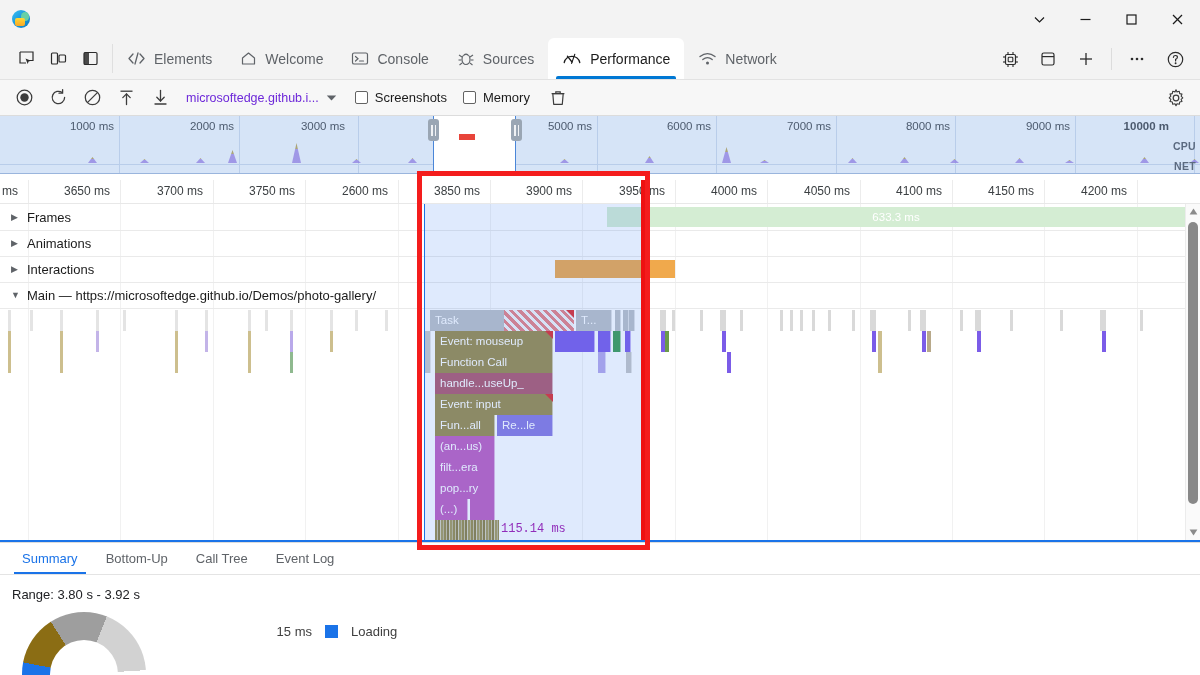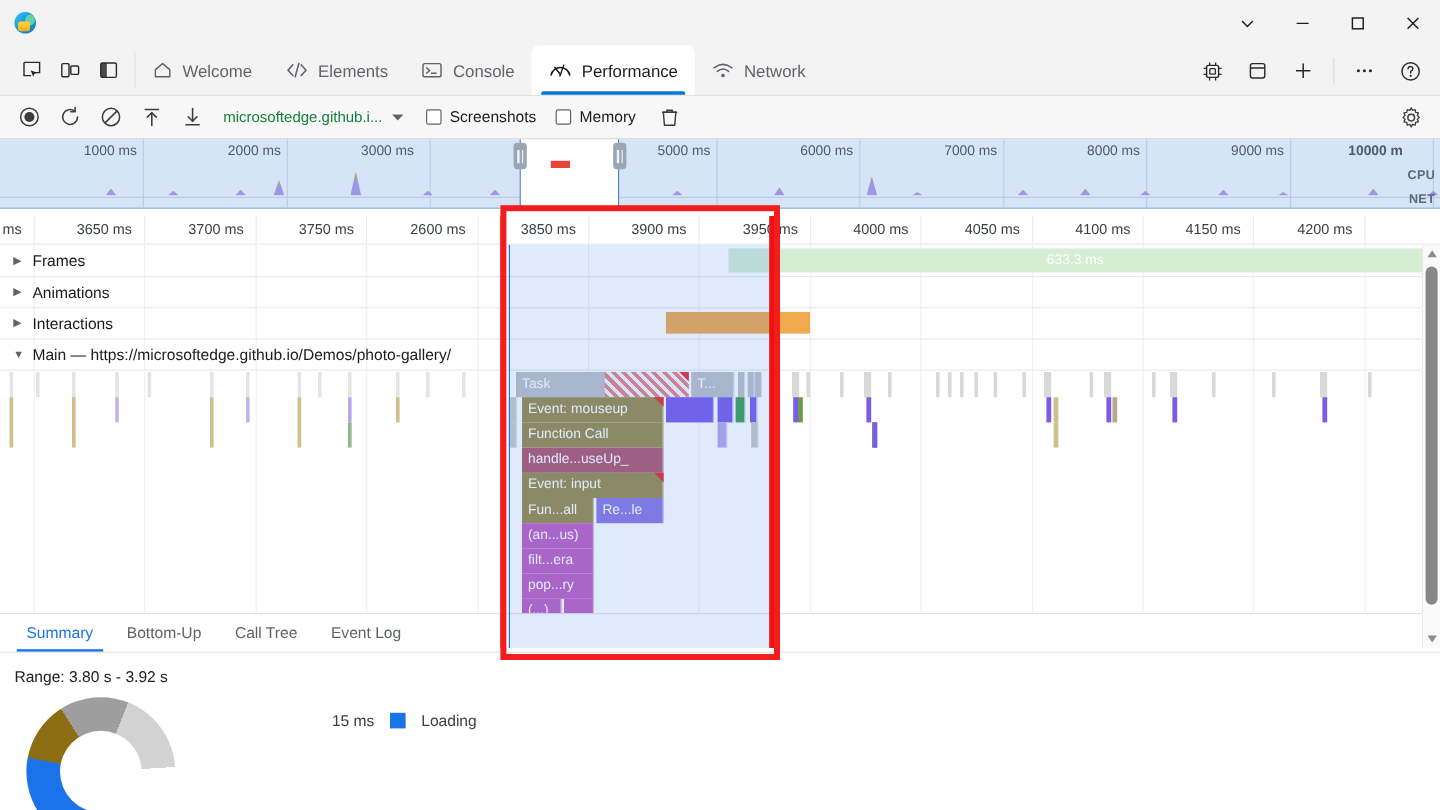--- a/index.html
+++ b/index.html
@@ -93,21 +93,21 @@
   .perf-toolbar {
     height: 36px; background:#f7f7f7; display:flex; align-items:center;
     border-bottom:1px solid #dcdcdc; position:relative; gap:2px;
     padding-left: 8px;
   }
   .tb-btn {
     width:32px; height:28px; display:flex; align-items:center;
     justify-content:center; color:#3c3c3c; border-radius:4px;
   }
   .tb-url {
-    font-size:12.5px; color:#15803d; margin-left:8px;
+    font-size:12.5px; color:#6d28d9; margin-left:8px;
     max-width: 180px; overflow:hidden; white-space:nowrap;
   }
   .tb-caret {
     width:22px; height:26px; display:flex; align-items:center;
     justify-content:center; color:#5f6368; font-size:9px;
   }
   .tb-check {
     display:flex; align-items:center; gap:7px; font-size:13px;
     color:#1b1b1b; margin-left:6px; padding:2px 4px;
   }
@@ -220,21 +220,21 @@
     position:absolute; left:0; right:0; height:15px;
     display:flex; align-items:center; justify-content:center; color:#8b8b8b;
   }
   .vs-thumb {
     position:absolute; left:2px; right:2px; top:18px; height:282px;
     background:#888; border-radius:6px;
   }
 
   
   .drawer {
-    position:absolute; left:0; right:0; bottom:0; height:164px;
+    position:absolute; left:0; right:0; bottom:0; height:133px;
     background:#fff; border-top:1px solid #dcdcdc;
   }
   .drawer-tabs {
     height:32px; display:flex; align-items:stretch; padding-left:8px;
     border-bottom:1px solid #e4e4e4; background:#fff;
   }
   .dtab {
     display:flex; align-items:center; padding:0 14px; font-size:13px;
     color:#5f6368; position:relative; white-space:nowrap;
   }
@@ -305,47 +305,62 @@
     </div>
     <div class="dock-btn">
       <svg width="17" height="17" viewBox="0 0 17 17">
           <rect x="2" y="2.5" width="13" height="12" rx="1.3" stroke="currentColor" stroke-width="1.2" fill="none"></rect>
           <rect x="2" y="2.5" width="5" height="12" fill="currentColor" opacity=".85"></rect>
         </svg>
     </div>
   </div>
 
   <div class="tabs">
-    <div class="tab">
-      <span class="ticon">
-        <svg width="17" height="17" viewBox="0 0 17 17">
-            <path d="M2.5 8 L8.5 3 L14.5 8 V14 H2.5 Z" stroke="currentColor" stroke-width="1.2" fill="none" stroke-linejoin="round"></path>
-          </svg>
-      </span>
-      <span>Welcome</span>
-    </div>
     <div class="tab">
       <span class="ticon">
         <svg width="19" height="17" viewBox="0 0 19 17">
             <path d="M6 4 L2 8.5 L6 13" stroke="currentColor" stroke-width="1.3" fill="none" stroke-linecap="round" stroke-linejoin="round"></path>
             <path d="M13 4 L17 8.5 L13 13" stroke="currentColor" stroke-width="1.3" fill="none" stroke-linecap="round" stroke-linejoin="round"></path>
             <line x1="11" y1="3" x2="8" y2="14" stroke="currentColor" stroke-width="1.3" stroke-linecap="round"></line>
           </svg>
       </span>
       <span>Elements</span>
     </div>
     <div class="tab">
       <span class="ticon">
+        <svg width="17" height="17" viewBox="0 0 17 17">
+            <path d="M2.5 8 L8.5 3 L14.5 8 V14 H2.5 Z" stroke="currentColor" stroke-width="1.2" fill="none" stroke-linejoin="round"></path>
+          </svg>
+      </span>
+      <span>Welcome</span>
+    </div>
+    <div class="tab">
+      <span class="ticon">
         <svg width="18" height="17" viewBox="0 0 18 17">
             <rect x="1.5" y="3" width="15" height="11" rx="1.6" stroke="currentColor" stroke-width="1.2" fill="none"></rect>
             <path d="M4.5 6.5 L7 8.7 L4.5 11" stroke="currentColor" stroke-width="1.2" fill="none" stroke-linecap="round"></path>
             <line x1="8.5" y1="11" x2="12.5" y2="11" stroke="currentColor" stroke-width="1.2" stroke-linecap="round"></line>
           </svg>
       </span>
       <span>Console</span>
+    </div>
+    <div class="tab">
+      <span class="ticon">
+        <svg width="18" height="17" viewBox="0 0 18 17">
+            <ellipse cx="9" cy="9.5" rx="4" ry="5" stroke="currentColor" stroke-width="1.2" fill="none"></ellipse>
+            <line x1="5" y1="7" x2="2" y2="5" stroke="currentColor" stroke-width="1.1"></line>
+            <line x1="13" y1="7" x2="16" y2="5" stroke="currentColor" stroke-width="1.1"></line>
+            <line x1="4.3" y1="10" x2="1.5" y2="10" stroke="currentColor" stroke-width="1.1"></line>
+            <line x1="13.7" y1="10" x2="16.5" y2="10" stroke="currentColor" stroke-width="1.1"></line>
+            <line x1="5" y1="13" x2="2.5" y2="15" stroke="currentColor" stroke-width="1.1"></line>
+            <line x1="13" y1="13" x2="15.5" y2="15" stroke="currentColor" stroke-width="1.1"></line>
+            <path d="M7 5.2 Q9 2.8 11 5.2" stroke="currentColor" stroke-width="1.1" fill="none"></path>
+          </svg>
+      </span>
+      <span>Sources</span>
     </div>
     <div class="tab active">
       <span class="ticon">
         <svg width="20" height="17" viewBox="0 0 20 17">
             <path d="M2.2 12.5 A8 8 0 0 1 17.8 12.5" stroke="currentColor" stroke-width="1.3" fill="none" stroke-linecap="round"></path>
             <line x1="10" y1="12" x2="5.4" y2="6.2" stroke="currentColor" stroke-width="1.3" stroke-linecap="round"></line>
             <line x1="12.8" y1="4.2" x2="9.6" y2="13.4" stroke="currentColor" stroke-width="1.1" stroke-linecap="round"></line>
           </svg>
       </span>
       <span>Performance</span>

